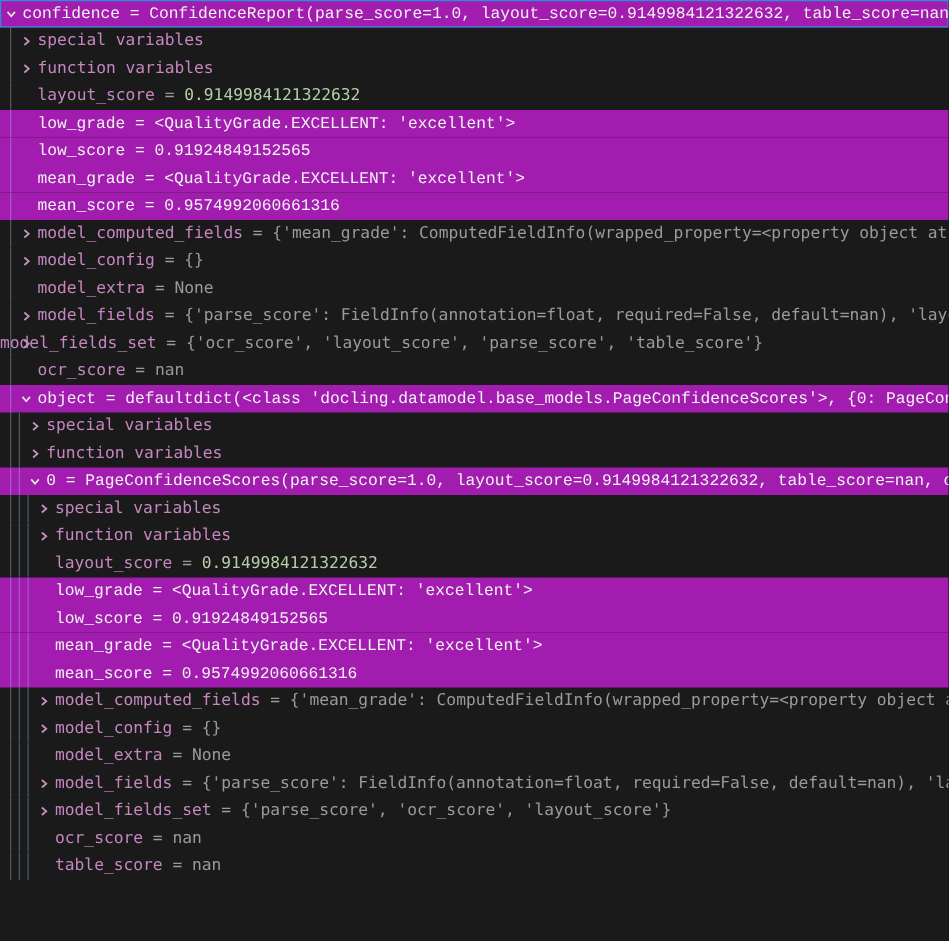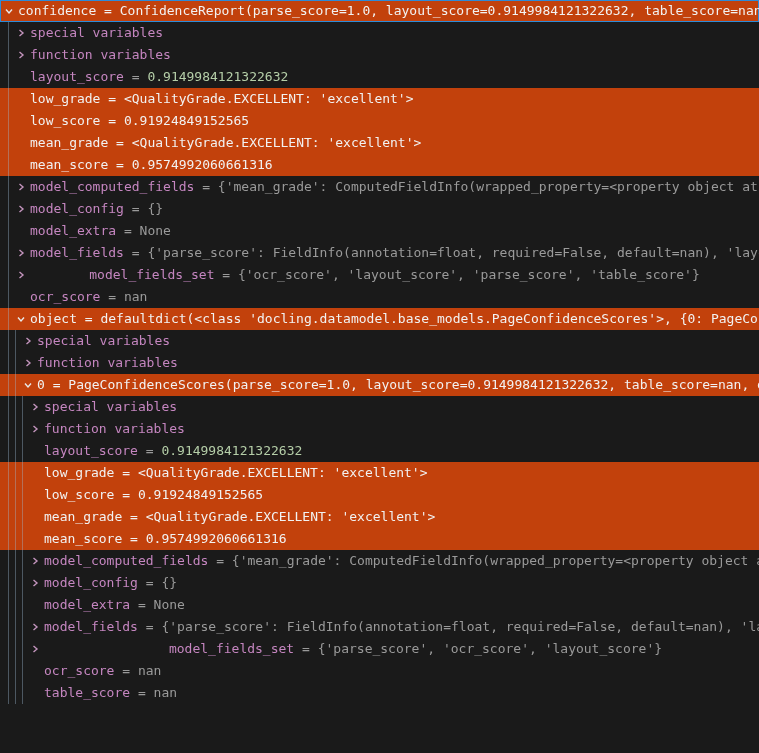--- a/index.html
+++ b/index.html
@@ -14,21 +14,21 @@
   }
   .row{
     position:relative;
     height:22px;
     line-height:22px;
     white-space:pre;
     overflow:hidden;
     color:#d4d4d4;
     box-sizing:border-box;
   }
-  .row.hl{background:#c2410c;}
+  .row.hl{background:#a21caf;font-family:Liberation Mono, monospace;}
   .row.focused{box-shadow:inset 0 0 0 1px #2e8bd8;}
   .guide{
     position:absolute;top:0;bottom:0;width:1px;
     background:rgba(160,190,215,0.38);
   }
   .chev{
     position:absolute;top:0;height:22px;width:12px;
     display:flex;align-items:center;justify-content:center;
   }
   .chev svg{display:block;}
@@ -60,21 +60,21 @@
     <div class="row" style="padding-left: 30px;"><span class="guide" style="left: 8px;"></span><span class="chev" style="left: 15px;"><svg width="10" height="10">
           <polyline points="3.5,2 7,5 3.5,8" fill="none" stroke="#c394bd" stroke-width="1.4"></polyline>
         </svg></span><span class="vname">model_computed_fields</span><span class="veq"> = </span><span class="vval gray">{'mean_grade': ComputedFieldInfo(wrapped_property=&lt;property object at</span></div>
     <div class="row" style="padding-left: 30px;"><span class="guide" style="left: 8px;"></span><span class="chev" style="left: 15px;"><svg width="10" height="10">
           <polyline points="3.5,2 7,5 3.5,8" fill="none" stroke="#c394bd" stroke-width="1.4"></polyline>
         </svg></span><span class="vname">model_config</span><span class="veq"> = </span><span class="vval gray">{}</span></div>
     <div class="row" style="padding-left: 30px;"><span class="guide" style="left: 8px;"></span><span class="vname">model_extra</span><span class="veq"> = </span><span class="vval gray">None</span></div>
     <div class="row" style="padding-left: 30px;"><span class="guide" style="left: 8px;"></span><span class="chev" style="left: 15px;"><svg width="10" height="10">
           <polyline points="3.5,2 7,5 3.5,8" fill="none" stroke="#c394bd" stroke-width="1.4"></polyline>
         </svg></span><span class="vname">model_fields</span><span class="veq"> = </span><span class="vval gray">{'parse_score': FieldInfo(annotation=float, required=False, default=nan), 'layo</span></div>
-    <div class="row" style="padding-left: 30px; text-align: center;"><span class="guide" style="left: 8px;"></span><span class="chev" style="left: 15px;"><svg width="10" height="10">
+    <div class="row" style=""><span class="guide" style="left: 8px;"></span><span class="chev" style="left: 15px;"><svg width="10" height="10">
           <polyline points="3.5,2 7,5 3.5,8" fill="none" stroke="#c394bd" stroke-width="1.4"></polyline>
         </svg></span><span class="vname">model_fields_set</span><span class="veq"> = </span><span class="vval gray">{'ocr_score', 'layout_score', 'parse_score', 'table_score'}</span></div>
     <div class="row" style="padding-left: 30px;"><span class="guide" style="left: 8px;"></span><span class="vname">ocr_score</span><span class="veq"> = </span><span class="vval gray">nan</span></div>
     <div class="row hl" style="padding-left: 30px;"><span class="guide" style="left: 8px;"></span><span class="chev" style="left: 15px;"><svg width="10" height="10">
           <polyline points="2,3.5 5,7 8,3.5" fill="none" stroke="#e8e8e8" stroke-width="1.4"></polyline>
         </svg></span><span class="vname">object</span><span class="veq"> = </span><span class="vval gray">defaultdict(&lt;class 'docling.datamodel.base_models.PageConfidenceScores'&gt;, {0: PageConf</span></div>
     <div class="row" style="padding-left: 37px;"><span class="guide" style="left: 8px;"></span><span class="guide" style="left: 15px;"></span><span class="chev" style="left: 22px;"><svg width="10" height="10">
           <polyline points="3.5,2 7,5 3.5,8" fill="none" stroke="#c394bd" stroke-width="1.4"></polyline>
         </svg></span><span class="glabel">special variables</span></div>
     <div class="row" style="padding-left: 37px;"><span class="guide" style="left: 8px;"></span><span class="guide" style="left: 15px;"></span><span class="chev" style="left: 22px;"><svg width="10" height="10">
@@ -97,18 +97,18 @@
     <div class="row" style="padding-left: 44px;"><span class="guide" style="left: 8px;"></span><span class="guide" style="left: 15px;"></span><span class="guide" style="left: 22px;"></span><span class="chev" style="left: 29px;"><svg width="10" height="10">
           <polyline points="3.5,2 7,5 3.5,8" fill="none" stroke="#c394bd" stroke-width="1.4"></polyline>
         </svg></span><span class="vname">model_computed_fields</span><span class="veq"> = </span><span class="vval gray">{'mean_grade': ComputedFieldInfo(wrapped_property=&lt;property object a</span></div>
     <div class="row" style="padding-left: 44px;"><span class="guide" style="left: 8px;"></span><span class="guide" style="left: 15px;"></span><span class="guide" style="left: 22px;"></span><span class="chev" style="left: 29px;"><svg width="10" height="10">
           <polyline points="3.5,2 7,5 3.5,8" fill="none" stroke="#c394bd" stroke-width="1.4"></polyline>
         </svg></span><span class="vname">model_config</span><span class="veq"> = </span><span class="vval gray">{}</span></div>
     <div class="row" style="padding-left: 44px;"><span class="guide" style="left: 8px;"></span><span class="guide" style="left: 15px;"></span><span class="guide" style="left: 22px;"></span><span class="vname">model_extra</span><span class="veq"> = </span><span class="vval gray">None</span></div>
     <div class="row" style="padding-left: 44px;"><span class="guide" style="left: 8px;"></span><span class="guide" style="left: 15px;"></span><span class="guide" style="left: 22px;"></span><span class="chev" style="left: 29px;"><svg width="10" height="10">
           <polyline points="3.5,2 7,5 3.5,8" fill="none" stroke="#c394bd" stroke-width="1.4"></polyline>
         </svg></span><span class="vname">model_fields</span><span class="veq"> = </span><span class="vval gray">{'parse_score': FieldInfo(annotation=float, required=False, default=nan), 'la</span></div>
-    <div class="row" style="padding-left: 72px; text-align: center;"><span class="guide" style="left: 8px;"></span><span class="guide" style="left: 15px;"></span><span class="guide" style="left: 22px;"></span><span class="chev" style="left: 29px;"><svg width="10" height="10">
+    <div class="row" style="padding-left: 44px;"><span class="guide" style="left: 8px;"></span><span class="guide" style="left: 15px;"></span><span class="guide" style="left: 22px;"></span><span class="chev" style="left: 29px;"><svg width="10" height="10">
           <polyline points="3.5,2 7,5 3.5,8" fill="none" stroke="#c394bd" stroke-width="1.4"></polyline>
         </svg></span><span class="vname">model_fields_set</span><span class="veq"> = </span><span class="vval gray">{'parse_score', 'ocr_score', 'layout_score'}</span></div>
     <div class="row" style="padding-left: 44px;"><span class="guide" style="left: 8px;"></span><span class="guide" style="left: 15px;"></span><span class="guide" style="left: 22px;"></span><span class="vname">ocr_score</span><span class="veq"> = </span><span class="vval gray">nan</span></div>
     <div class="row" style="padding-left: 44px;"><span class="guide" style="left: 8px;"></span><span class="guide" style="left: 15px;"></span><span class="guide" style="left: 22px;"></span><span class="vname">table_score</span><span class="veq"> = </span><span class="vval gray">nan</span></div>
   </div>
 
 </body></html>

